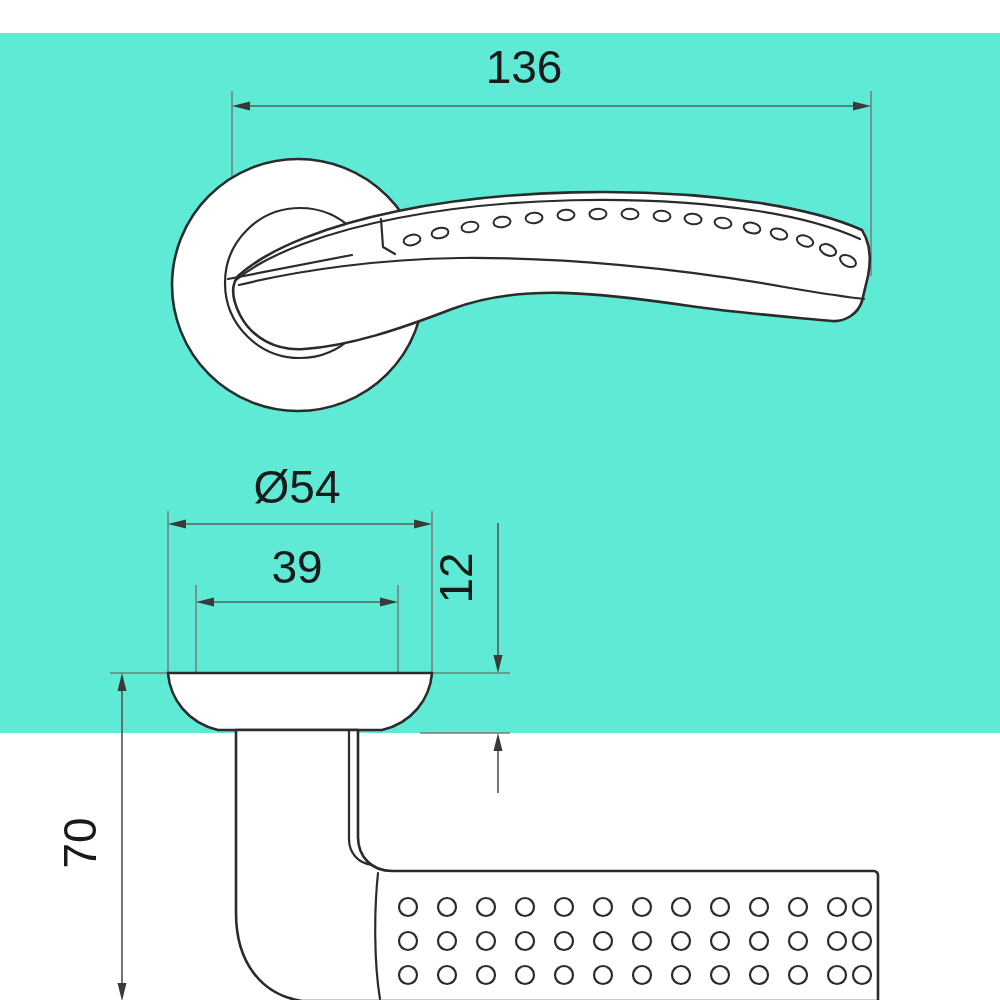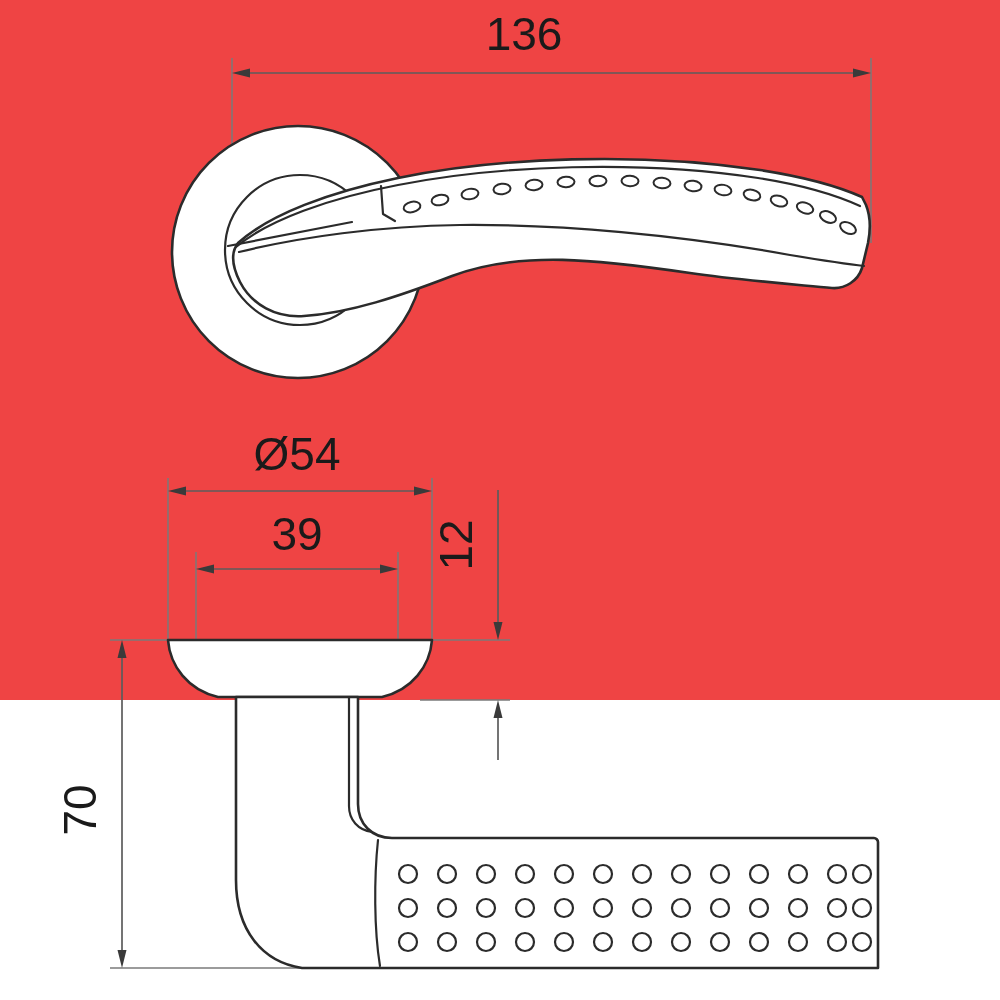--- a/index.html
+++ b/index.html
@@ -10,21 +10,22 @@
   body {
     width: 1000px;
     height: 1000px;
     font-family: "Liberation Sans", sans-serif;
     overflow: hidden;
   }
   #drawing-root {
     position: relative;
     width: 1000px;
     height: 700px;
-    background: #ef4444;
+    background: #5eead4;
+    margin-top: 33px;
   }
   svg.tech-drawing {
     display: block;
     width: 1000px;
     height: 1000px;
   }
   .outline {
     fill: #ffffff;
     stroke: #2b2b2b;
     stroke-width: 2.6;

